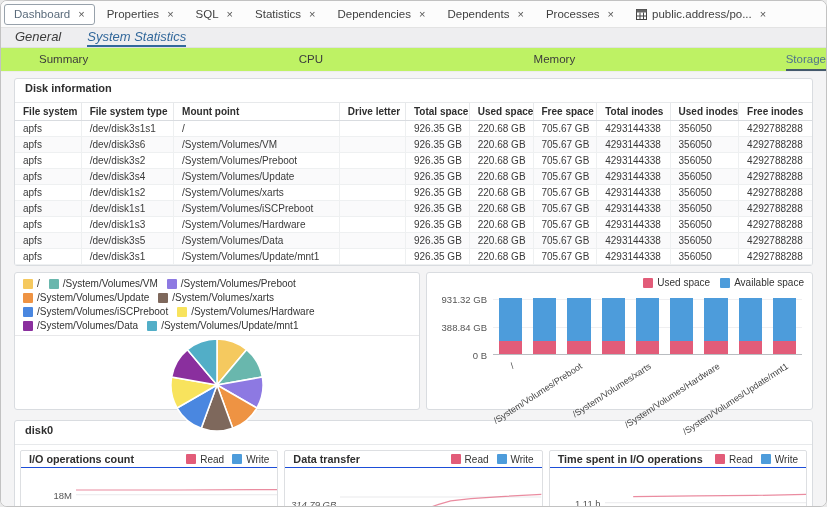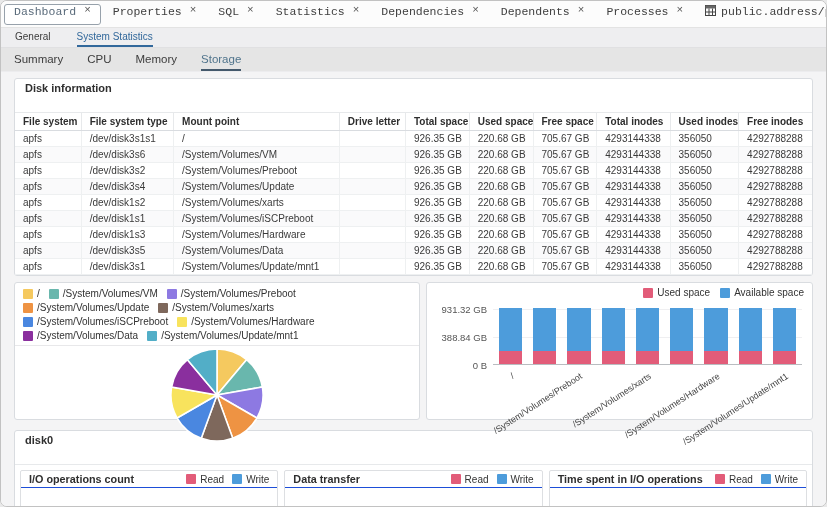--- a/index.html
+++ b/index.html
@@ -12,50 +12,49 @@
     overflow: hidden; position: relative;
   }
 
   
   .tabbar {
     display: flex; align-items: center; height: 27px;
     background: #fcfcfc; border-bottom: 1px solid #e3e3e3;
     padding-left: 3px; gap: 2px;
   }
   .tab {
-    display: inline-flex; align-items: flex-start; height: 21px;
+    display: inline-flex; align-items: center; height: 21px;
     padding: 0 9px; font-size: 11.5px; color: #3f3f3f;
     border: 1px solid transparent; border-radius: 3px; cursor: default;
     white-space: nowrap;
-    font-family: Liberation Mono, monospace;
   }
   .tab.active { background:#fff; border-color:#97a1ab; color:#5a6b7b; }
   .tab .close { margin-left: 8px; color:#555; font-size: 11px; line-height: 1; }
   .tab .tabicon { margin-right: 5px; display:inline-flex; }
 
   
   .nav2 { display:flex; align-items:stretch; background:#eeeef0; height:20px;
           padding-left:14px; gap:26px; border-bottom:1px solid #e0e0e2; }
-  .nav2-item { display:flex; align-items:center; font-size:10px; color:#3c3c3c;
-               border-bottom:2px solid transparent; }
+  .nav2-item { display:flex; align-items:center; font-size:13px; color:#3c3c3c;
+               border-bottom:2px solid transparent;font-style:italic; }
   .nav2-item.active { color:#32689b; border-bottom-color:#32689b; }
 
   
-  .nav3 { display:flex; align-items:stretch; background:#e5e5e5; height:24px;
-          padding-left:13px; gap:24px; border-bottom:1px solid #ececee; }
+  .nav3 { display:flex; align-items:stretch; background:#bef264; height:24px;
+          padding-left:38px; gap:24px; border-bottom:1px solid #ececee;justify-content:space-between; }
   .nav3-item { display:flex; align-items:center; font-size:11.5px; color:#3c3c3c;
                border-bottom:2px solid transparent; }
   .nav3-item.active { color:#50748c; border-bottom-color:#44596c; }
 
   
   .content { background:#f4f4f5; padding:6px 13px 0 13px; height: 436px; }
 
   .panel { background:#fff; border:1px solid #d9dce0; border-radius:3px; }
   .panel-header { font-size:11px; font-weight:bold; color:#2f2f2f;
-                  padding:3px 10px 18px 10px; border-bottom:1px solid #e7e9eb; }
+                  padding:3px 10px 8px 10px; border-bottom:1px solid #e7e9eb; }
 
   
   table.disk { width:100%; border-collapse:collapse; font-size:10px; color:#3a3a3a;
                table-layout: fixed; }
   table.disk th { text-align:left; font-weight:600; color:#2e2e2e; padding:3px 8px;
                   border-right:1px solid #e7e9eb; border-bottom:1px solid #d9dce0;
                   white-space:nowrap; overflow:hidden; }
   table.disk td { padding:2px 8px; border-right:1px solid #eef0f1;
                   border-bottom:1px solid #eef0f1; white-space:nowrap; overflow:hidden; }
   table.disk th:last-child, table.disk td:last-child { border-right:none; }

